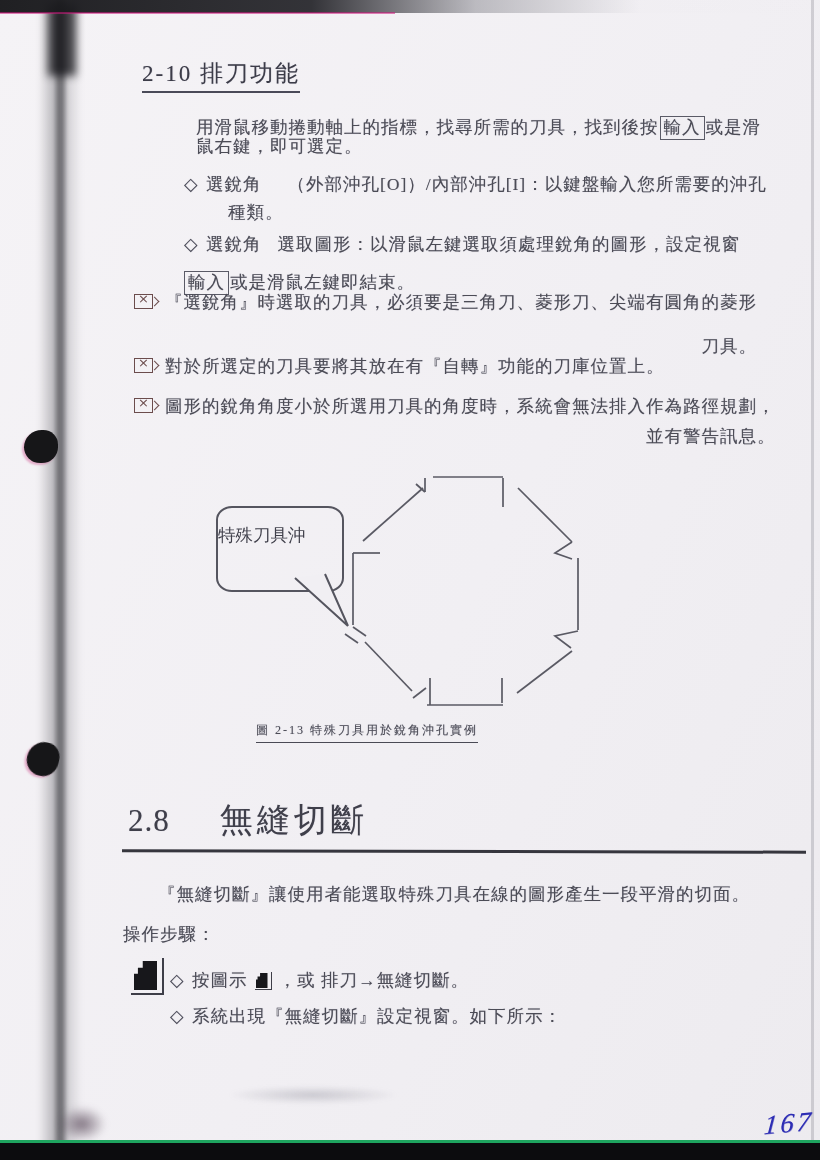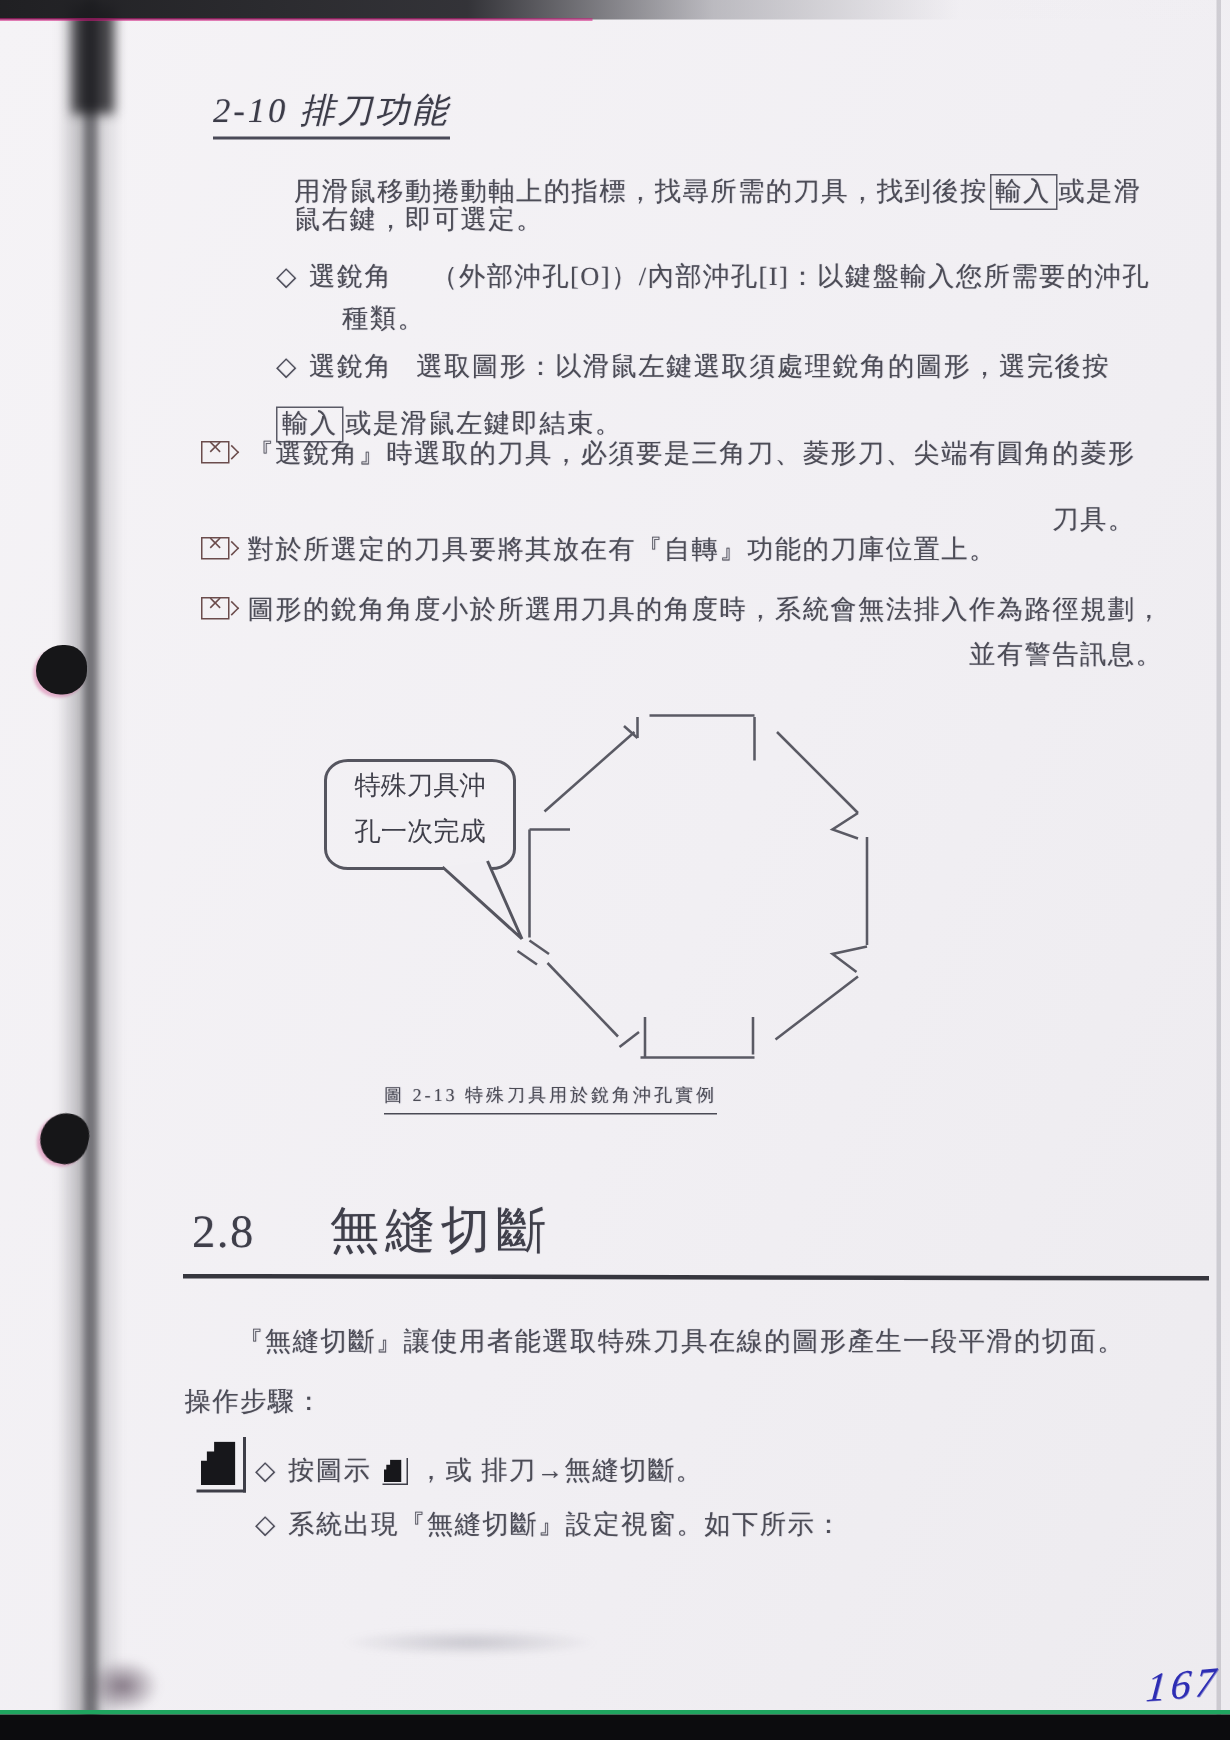--- a/index.html
+++ b/index.html
@@ -24,33 +24,33 @@
   .hole{background:#161618;border-radius:55% 45% 50% 50%;filter:blur(0.4px);
     box-shadow:-2px 2px 2px rgba(185,0,95,0.28);}
   .hole1{left:24px;top:430px;width:34px;height:33px;}
   .hole2{left:27px;top:742px;width:32px;height:34px;transform:rotate(12deg);}
   .right-shadow{left:811px;top:0;width:3px;height:1160px;background:rgba(120,120,128,0.28);}
   .smudge-bottom{left:228px;top:1086px;width:170px;height:18px;filter:blur(2px);
     background:radial-gradient(closest-side,rgba(110,110,125,0.30),transparent);}
   .smudge-corner{left:58px;top:1106px;width:48px;height:36px;filter:blur(3px);
     background:radial-gradient(closest-side,rgba(55,35,55,0.6),transparent);}
   
-  .h1{font-size:23px;color:#3c3c48;border-bottom:2px solid #4a4a58;padding-bottom:2px;letter-spacing:2px;font-style:italic;}
+  .h1{font-size:23px;color:#3c3c48;border-bottom:2px solid #4a4a58;padding-bottom:2px;letter-spacing:2px;}
   .body-line{font-size:17.5px;white-space:nowrap;}
   .keybox{display:inline-block;border:1.2px solid #5a5a66;padding:0 3px;margin:12px 1px;line-height:1.25;}
   .marker{display:inline-block;width:22px;color:#4c4c58;}
   .note-row{display:flex;align-items:flex-start;text-align:right;}
   .note-icon{position:relative;display:inline-block;width:17px;height:13px;border:1.6px solid #6b4c4c;
     margin:4px 12px 0 0;flex:0 0 auto;}
   .note-icon::before{content:"×";position:absolute;left:0;right:0;top:-4px;text-align:center;
     font-size:13px;color:#6b4c4c;font-family:"DejaVu Sans",sans-serif;}
   .note-icon::after{content:"";position:absolute;right:-6px;top:2.5px;width:6px;height:6px;
     border-top:1.6px solid #6b4c4c;border-right:1.6px solid #6b4c4c;transform:rotate(45deg);}
-  .bubble{border:2.2px solid #55555f;border-radius:16px/14px;text-align:center;
-    font-size:17.5px;line-height:1.75;padding-top:0;color:#3f3f4a;}
+  .bubble{border:2.2px solid #55555f;border-radius:16px/14px;text-align:left;
+    font-size:17.5px;line-height:1.75;padding-top:12px;color:#3f3f4a;}
   .caption{font-size:12px;border-bottom:1.6px solid #4a4a55;padding-bottom:3px;letter-spacing:2px;}
   .h2-num{font-size:31px;color:#3f3f4a;letter-spacing:1px;}
   .h2-title{font-size:33px;color:#3f3f4a;letter-spacing:4px;}
   .rule{height:2.5px;background:#36363e;transform:rotate(0.12deg);}
   .tool-frame{display:inline-block;border-right:2px solid #3e3e48;border-bottom:2px solid #3e3e48;
     padding:3px 5px 3px 3px;background:transparent;}
   .tool-glyph{display:block;background:#17171b;
     clip-path:polygon(38% 0%,100% 0%,100% 100%,0% 100%,0% 44%,17% 44%,17% 23%,38% 23%);}
   .tool-glyph.big{width:23px;height:29px;}
   .tool-glyph.small{width:12px;height:15px;}
@@ -80,21 +80,21 @@
     <span>用滑鼠移動捲動軸上的指標，找尋所需的刀具，找到後按</span><span class="keybox">輸入</span><span>或是滑</span>
   </div>
   <div class="abs txt body-line" style="left:196px;top:134px;">鼠右鍵，即可選定。</div>
 
   <div class="abs txt body-line" style="left:184px;top:172px;">
     <span class="marker">◇</span><span>選銳角</span><span style="display:inline-block;width:26px;"></span><span>（外部沖孔[O]）/內部沖孔[I]：以鍵盤輸入您所需要的沖孔</span>
   </div>
   <div class="abs txt body-line" style="left:228px;top:200px;">種類。</div>
 
   <div class="abs txt body-line" style="left:184px;top:232px;">
-    <span class="marker">◇</span><span>選銳角</span><span style="display:inline-block;width:16px;"></span><span>選取圖形：以滑鼠左鍵選取須處理銳角的圖形，選完後按</span>
+    <span class="marker">◇</span><span>選銳角</span><span style="display:inline-block;width:16px;"></span><span>選取圖形：以滑鼠左鍵選取須處理銳角的圖形，設定視窗</span>
   </div>
   <div class="abs txt body-line" style="left:183px;top:259px;">
     <span class="keybox">輸入</span><span>或是滑鼠左鍵即結束。</span>
   </div>
 
   <div class="abs note-row" style="left:134px;top:290px;width:650px;">
     <span class="note-icon"></span>
     <div>
       <div class="txt body-line">『選銳角』時選取的刀具，必須要是三角刀、菱形刀、尖端有圓角的菱形</div>
       <div class="txt body-line" style="margin-top:20px;">刀具。</div>
@@ -143,21 +143,20 @@
 
       <path d="M253,93 V165"></path>
 
       <path d="M247,94 L230,88 L247,77"></path>
       <path d="M193,23 L247,77"></path>
     </g>
   </svg>
 
   <div class="abs bubble" style="left:216px;top:506px;width:124px;height:70px;">
     <div>特殊刀具沖</div>
-    <div>孔一次完成</div>
   </div>
   <svg class="abs" style="left:283px;top:570px;" width="80" height="62" viewBox="0 0 80 62">
     <path d="M12,8 L65,56 L42,4 Z" fill="#f1eff3" stroke="none"></path>
     <path d="M12,8 L65,56 M42,4 L65,56" fill="none" stroke="#55555f" stroke-width="2"></path>
   </svg>
 
   <div class="abs txt caption" style="left:256px;top:722px;">圖 2-13 特殊刀具用於銳角沖孔實例</div>
 
   <div class="abs" style="left:128px;top:798px;">
     <span class="txt h2-num">2.8</span>

